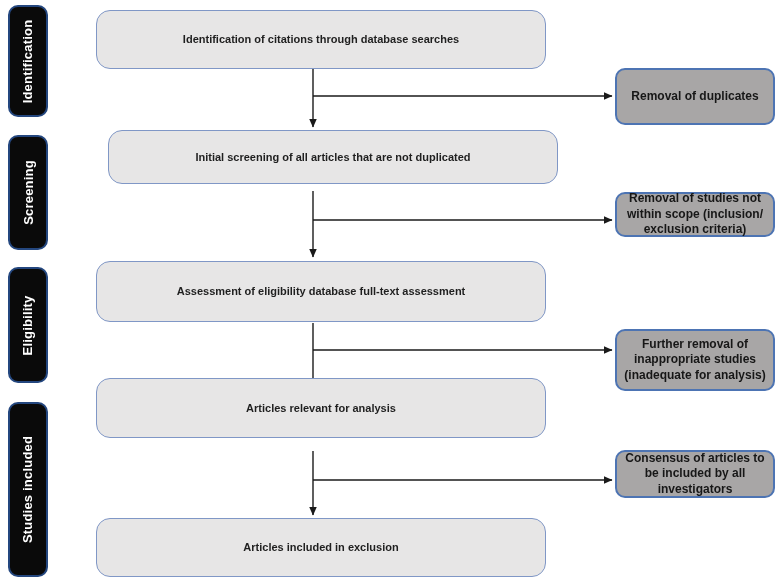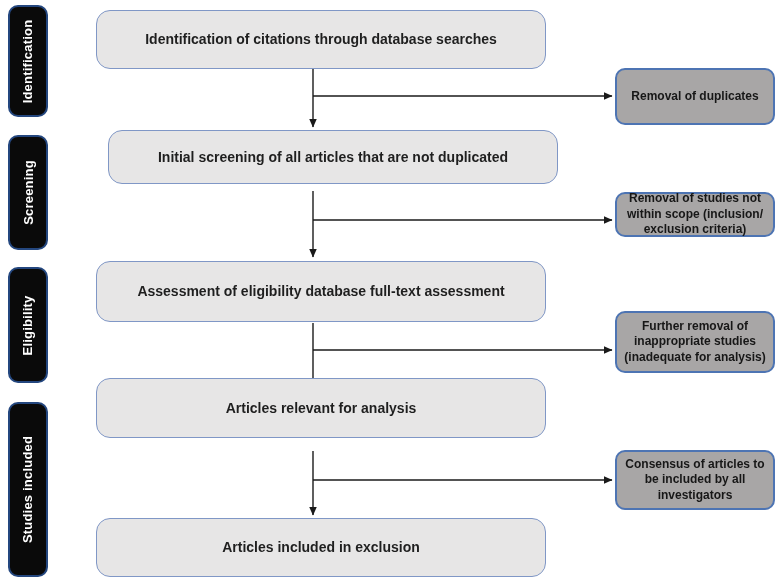--- a/index.html
+++ b/index.html
@@ -40,21 +40,21 @@
     position: absolute;
     left: 96px;
     width: 450px;
     background: var(--main-box-fill, #e7e6e6);
     border: 1.5px solid var(--main-box-border, #8097c6);
     border-radius: 14px;
     display: flex;
     align-items: center;
     justify-content: center;
     text-align: center;
-    font-size: 14px;
+    font-size: 11px;
     font-weight: bold;
     color: #1f1f1f;
     padding: 6px 24px;
     line-height: 1.3;
   }
 
   
   .sidebox {
     position: absolute;
     left: 615px;
@@ -134,20 +134,20 @@
   <div class="mainbox" style="top:518px; height:59px;">
     <span>Articles included in exclusion</span>
   </div>
 
   <div class="sidebox" style="top:68px;  height:57px;">
     <span>Removal of duplicates</span>
   </div>
   <div class="sidebox" style="top:192px; height:45px;">
     <span>Removal of studies not within scope (inclusion/ exclusion criteria)</span>
   </div>
-  <div class="sidebox" style="top:311px; height:62px;">
+  <div class="sidebox" style="top:329px; height:62px;">
     <span>Further removal of inappropriate studies (inadequate for analysis)</span>
   </div>
-  <div class="sidebox" style="top:450px; height:60px;">
+  <div class="sidebox" style="top:450px; height:48px;">
     <span>Consensus of articles to be included by all investigators</span>
   </div>
 
 </div>
 
 </body></html>

